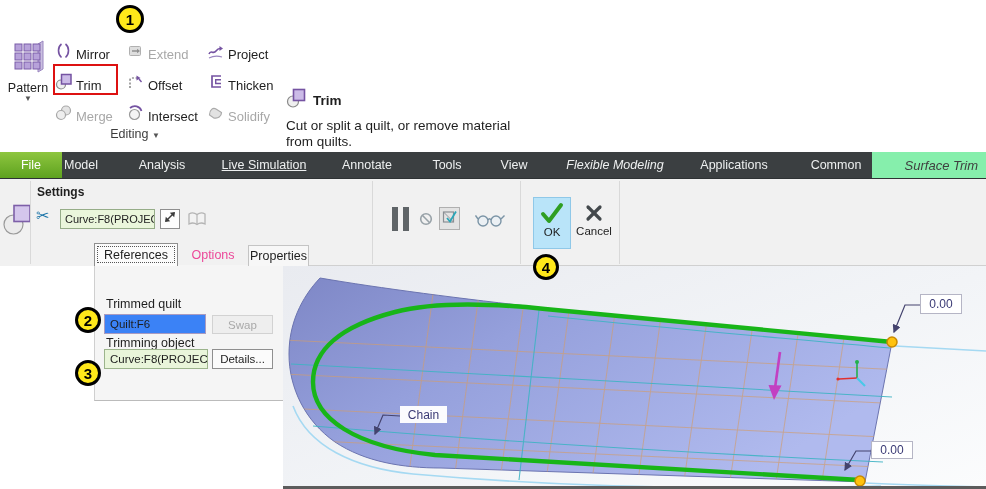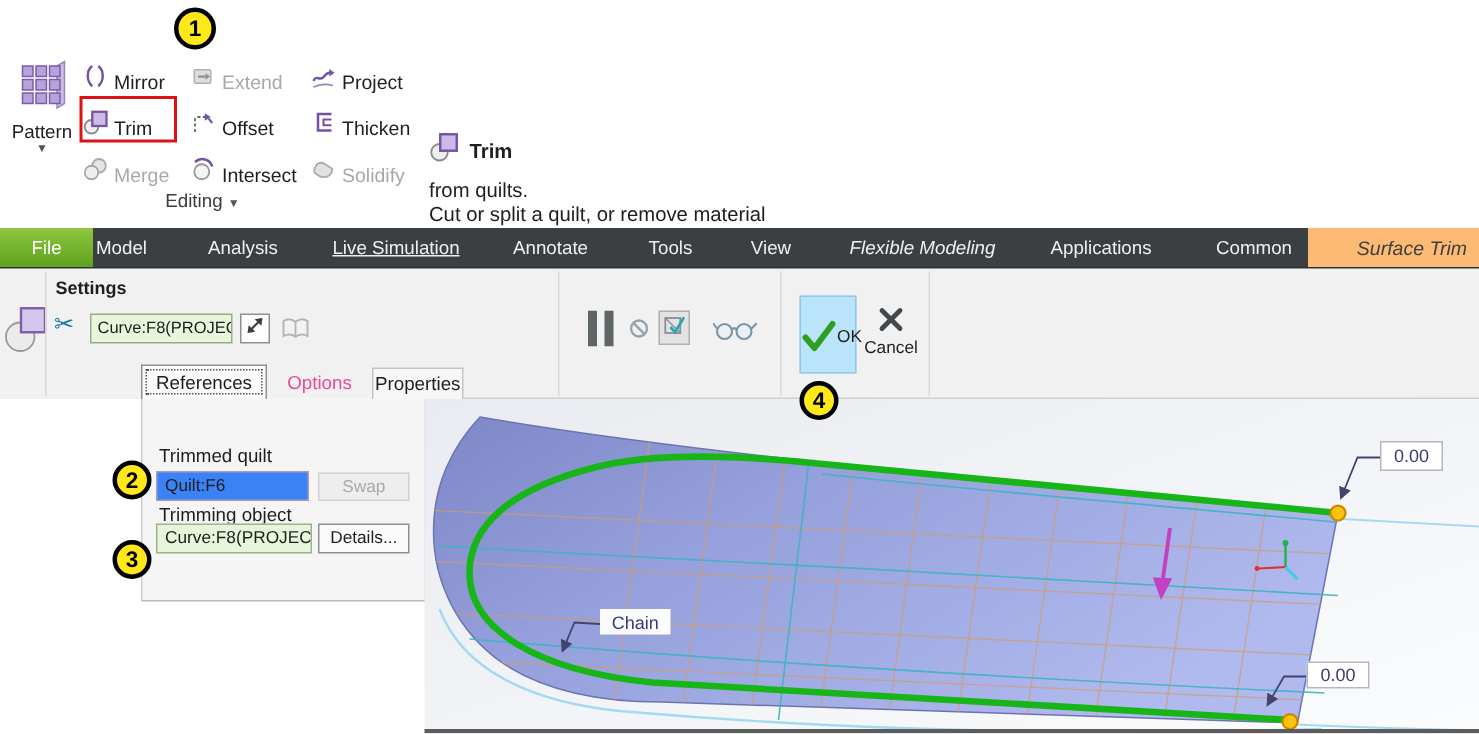--- a/index.html
+++ b/index.html
@@ -23,21 +23,21 @@
   .menu-item{position:absolute;top:0;height:26px;display:flex;align-items:center;color:#eef0f0;
              font-size:12.5px;transform:translateX(-50%);white-space:nowrap;cursor:default;}
   .menu-file{transform:none;justify-content:center;background:linear-gradient(#8ec63f,#5ea21f);color:#fff;}
   .menu-context{font-style:italic;color:#3f3f3f;font-size:13px;}
   
   .dashboard{background:#f1f1f1;border-top:1px solid #2e3234;}
   .vsep{width:1px;background:#d9d9d9;}
   .dash-field{background:#eaf6db;border:1px solid #96ad88;font-size:11px;display:flex;align-items:center;
               padding:0 4px;box-sizing:border-box;white-space:nowrap;overflow:hidden;}
   .mini-btn{border:1px solid #8f8f8f;background:#fdfdfd;display:flex;align-items:center;justify-content:center;box-sizing:border-box;}
-  .ok-btn{background:#b9e4f9;border:1px solid #8fc8e8;display:flex;flex-direction:row;align-items:center;
+  .ok-btn{background:#b9e4f9;border:1px solid #8fc8e8;display:flex;flex-direction:column;align-items:center;
           justify-content:flex-start;padding-top:4px;font-size:11.5px;box-sizing:border-box;cursor:default;}
   .cancel-btn{display:flex;flex-direction:column;align-items:center;justify-content:flex-start;padding-top:6px;
           font-size:11.5px;cursor:default;}
   
   .tab{position:absolute;display:flex;align-items:center;justify-content:center;font-size:12.5px;box-sizing:border-box;cursor:default;}
   .tab-active{background:#fbfbfb;border:1px solid #8f8f8f;border-bottom:none;outline:1px dotted #555;outline-offset:-4px;}
   .tab-disabled{color:#ec4899;}
   .tab-normal{background:#f7f7f7;border:1px solid #c4c4c4;border-bottom:none;}
   .panel{background:#f5f5f5;border-left:1px solid #cfcfcf;border-right:1px solid #cfcfcf;border-bottom:1px solid #bbb;box-sizing:border-box;}
   .panel-label{font-size:12.5px;}
@@ -158,42 +158,42 @@
 
     <div class="abs" style="left:286px;top:88px;width:300px;">
       <div style="display:flex;align-items:center;gap:7px;">
         <span><svg width="20" height="20" viewBox="0 0 20 20">
           <circle cx="7" cy="13.5" r="5.5" fill="#efefef" stroke="#8a8a8a" stroke-width="1.2"></circle>
           <rect x="7.5" y="1.5" width="11" height="11" fill="#cbbbe7" stroke="#7553a2" stroke-width="1.6"></rect>
         </svg></span>
         <span class="tooltip-title">Trim</span>
       </div>
       <div class="tooltip-body" style="margin-top:6px;">
+        <div>Cut or split a quilt, or remove material</div>
         <div>from quilts.</div>
-        <div>Cut or split a quilt, or remove material</div>
       </div>
     </div>
 
     <div class="abs callout" style="left:116px;top:5px;width:28px;height:28px;">
       <span>1</span>
     </div>
   </div>
 
   <div class="abs menubar" style="left:0;top:152px;width:986px;height:26px;">
     <div class="menu-item menu-file" style="left:0;width:62px;">File</div>
     <div class="menu-item" style="left:81px;">Model</div>
     <div class="menu-item" style="left:162px;">Analysis</div>
     <div class="menu-item" style="left:264px;text-decoration:underline;">Live Simulation</div>
     <div class="menu-item" style="left:367px;">Annotate</div>
     <div class="menu-item" style="left:447px;">Tools</div>
     <div class="menu-item" style="left:514px;">View</div>
     <div class="menu-item" style="left:615px;font-style:italic;">Flexible Modeling</div>
     <div class="menu-item" style="left:734px;">Applications</div>
     <div class="menu-item" style="left:836px;">Common</div>
-    <div class="abs menu-context" style="left:872px;top:0;width:114px;height:26px;background:#fdba74;display:flex;align-items:center;justify-content:flex-end;padding-right:8px;box-sizing:border-box;">Surface Trim</div>
+    <div class="abs menu-context" style="left:872px;top:0;width:114px;height:26px;background:#86efac;display:flex;align-items:center;justify-content:flex-end;padding-right:8px;box-sizing:border-box;">Surface Trim</div>
   </div>
 
   <div class="abs dashboard" style="left:0;top:178px;width:986px;height:87px;">
     <span class="abs" style="left:2px;top:24px;">
       <svg width="32" height="34" viewBox="0 0 32 34">
         <circle cx="11.5" cy="21.5" r="9.5" fill="#ebebeb" stroke="#9a9a9a" stroke-width="1.2"></circle>
         <rect x="12" y="2.5" width="16" height="16" fill="#d4c6ec" stroke="#7d5fa8" stroke-width="1.6"></rect>
       </svg>
     </span>
     <div class="abs vsep" style="left:30px;top:2px;height:83px;"></div>

